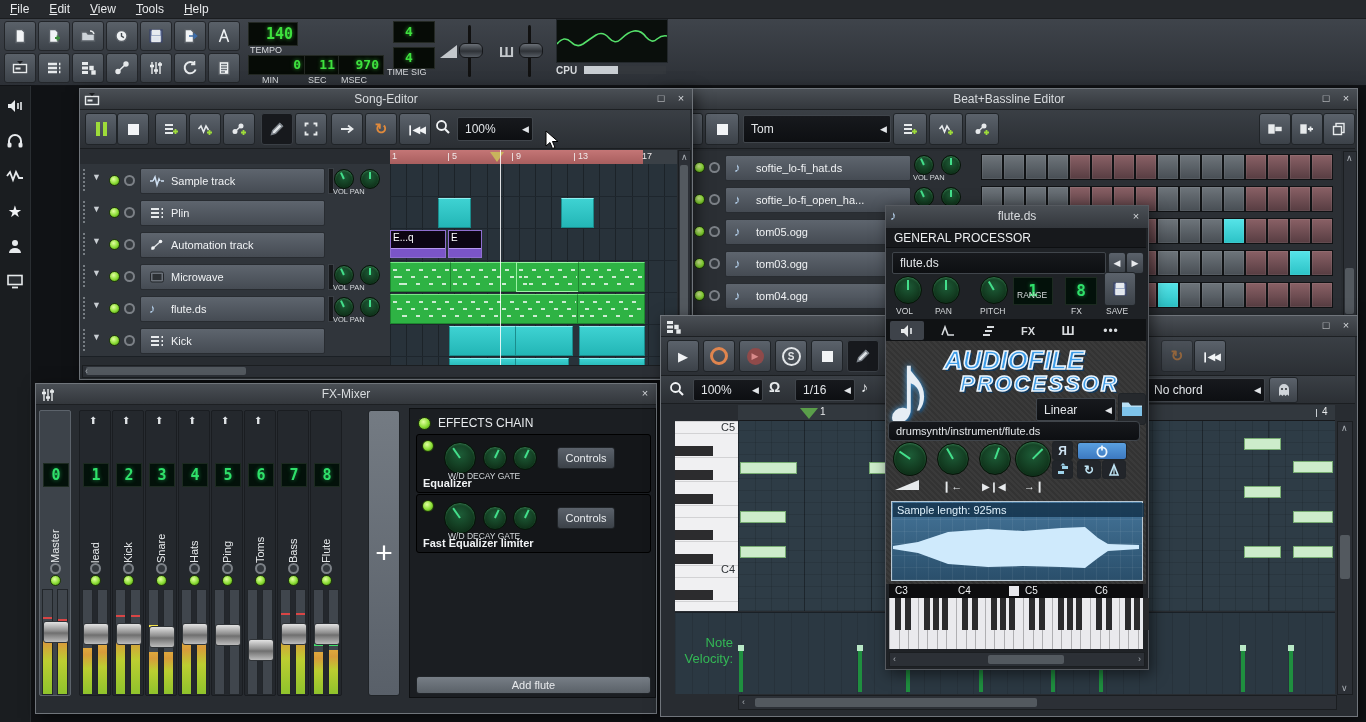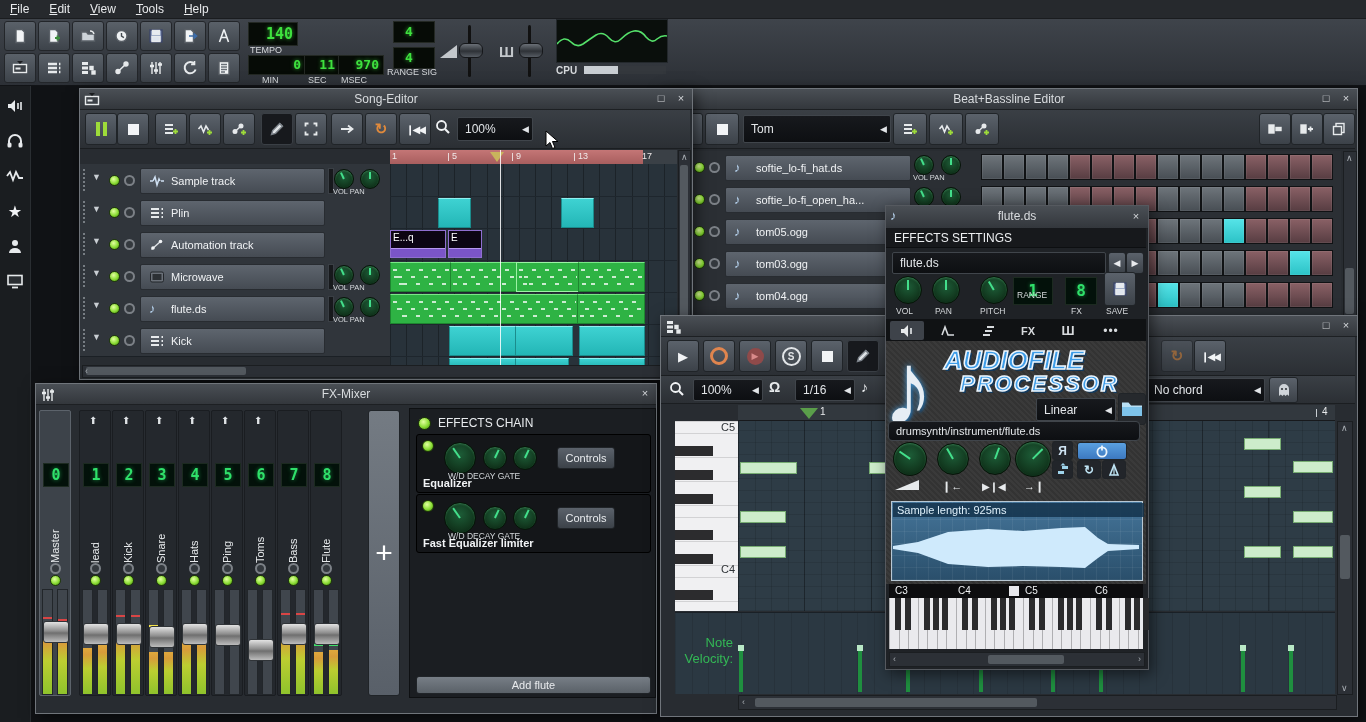--- a/index.html
+++ b/index.html
@@ -177,21 +177,21 @@
 
   <div class="lcd" style="left:248px;top:36px;width:52px;height:18px;font-size:13px;line-height:18px;padding-right:4px;">0</div>
   <div class="ml" style="left:262px;top:56px;">MIN</div>
   <div class="lcd" style="left:304px;top:36px;width:30px;height:18px;font-size:13px;line-height:18px;padding-right:4px;">11</div>
   <div class="ml" style="left:308px;top:56px;">SEC</div>
   <div class="lcd" style="left:338px;top:36px;width:40px;height:18px;font-size:13px;line-height:18px;padding-right:4px;">970</div>
   <div class="ml" style="left:341px;top:56px;">MSEC</div>
 
   <div class="lcd" style="left:393px;top:2px;width:30px;height:20px;font-size:13px;line-height:20px;padding-right:10px;text-align:center;">4</div>
   <div class="lcd" style="left:393px;top:28px;width:30px;height:20px;font-size:13px;line-height:20px;padding-right:10px;text-align:center;">4</div>
-  <div class="ml" style="left:387px;top:48px;">RANGE SIG</div>
+  <div class="ml" style="left:387px;top:48px;">TIME SIG</div>
 
   <div class="abs" style="left:440px;top:26px;width:0;height:0;border-left:17px solid transparent;border-bottom:13px solid #c3c7cb;"></div>
   <div class="vslider" style="left:468px;top:6px;height:52px;"></div>
   <div class="vhandle" style="left:459px;top:24px;"></div>
   <div class="abs" style="left:499px;top:24px;font-size:15px;color:#c3c7cb;font-weight:bold;">Ш</div>
   <div class="vslider" style="left:528px;top:6px;height:52px;"></div>
   <div class="vhandle" style="left:519px;top:24px;"></div>
 
   <div class="abs" style="left:556px;top:0px;width:110px;height:42px;background:#0a0f0c;border:1px solid #23282c;">
     <svg width="110" height="42">
@@ -1030,21 +1030,21 @@
       <div class="sbarr" style="left: 3px; bottom: 1px;">∨</div>
       <div class="sbthumb" style="position: absolute; left: 2px; top: 113px; width: 10px; height: 44px;"></div>
     </div>
   </div>
 <div class="win" id="win-flute" style="left: 885px; top: 205px; width: 262px; height: 463px; z-index: 5; background: rgb(31, 34, 38); border: 1px solid rgb(85, 89, 95);">
     <div class="wtb" style="height: 22px;">
       <div class="wic"><span style="color:#b8d4f0;font-size:13px;">♪</span></div>
       <div class="wtitle">flute.ds</div>
       <div class="wbtn" style="left: 243px; top: 4px;">×</div>
     </div>
-    <div class="abs" style="position: absolute; left: 0px; top: 22px; width: 260px; height: 20px; background: rgb(23, 25, 28); border-bottom: 1px solid rgb(13, 15, 17); font-size: 12px; color: rgb(236, 238, 240); line-height: 20px; padding-left: 8px; box-sizing: border-box;">EFFECTS SETTINGS</div>
+    <div class="abs" style="position: absolute; left: 0px; top: 22px; width: 260px; height: 20px; background: rgb(23, 25, 28); border-bottom: 1px solid rgb(13, 15, 17); font-size: 12px; color: rgb(236, 238, 240); line-height: 20px; padding-left: 8px; box-sizing: border-box;">GENERAL PROCESSOR</div>
     <div class="combo" style="position: absolute; left: 6px; top: 46px; width: 212px; height: 20px;">
       <div class="cv">flute.ds</div>
     </div>
     <div class="btn" style="position: absolute; left: 222px; top: 46px; width: 16px; height: 20px; font-size: 9px;">◀</div>
     <div class="btn" style="position: absolute; left: 240px; top: 46px; width: 16px; height: 20px; font-size: 9px;">▶</div>
     <div class="knob" style="position: absolute; left: 8px; top: 70px; width: 26px; height: 26px;">
       <div class="kind" style="transform: rotate(0deg);"></div>
     </div>
     <div class="knob" style="position: absolute; left: 46px; top: 70px; width: 26px; height: 26px;">
       <div class="kind" style="transform: rotate(0deg);"></div>

